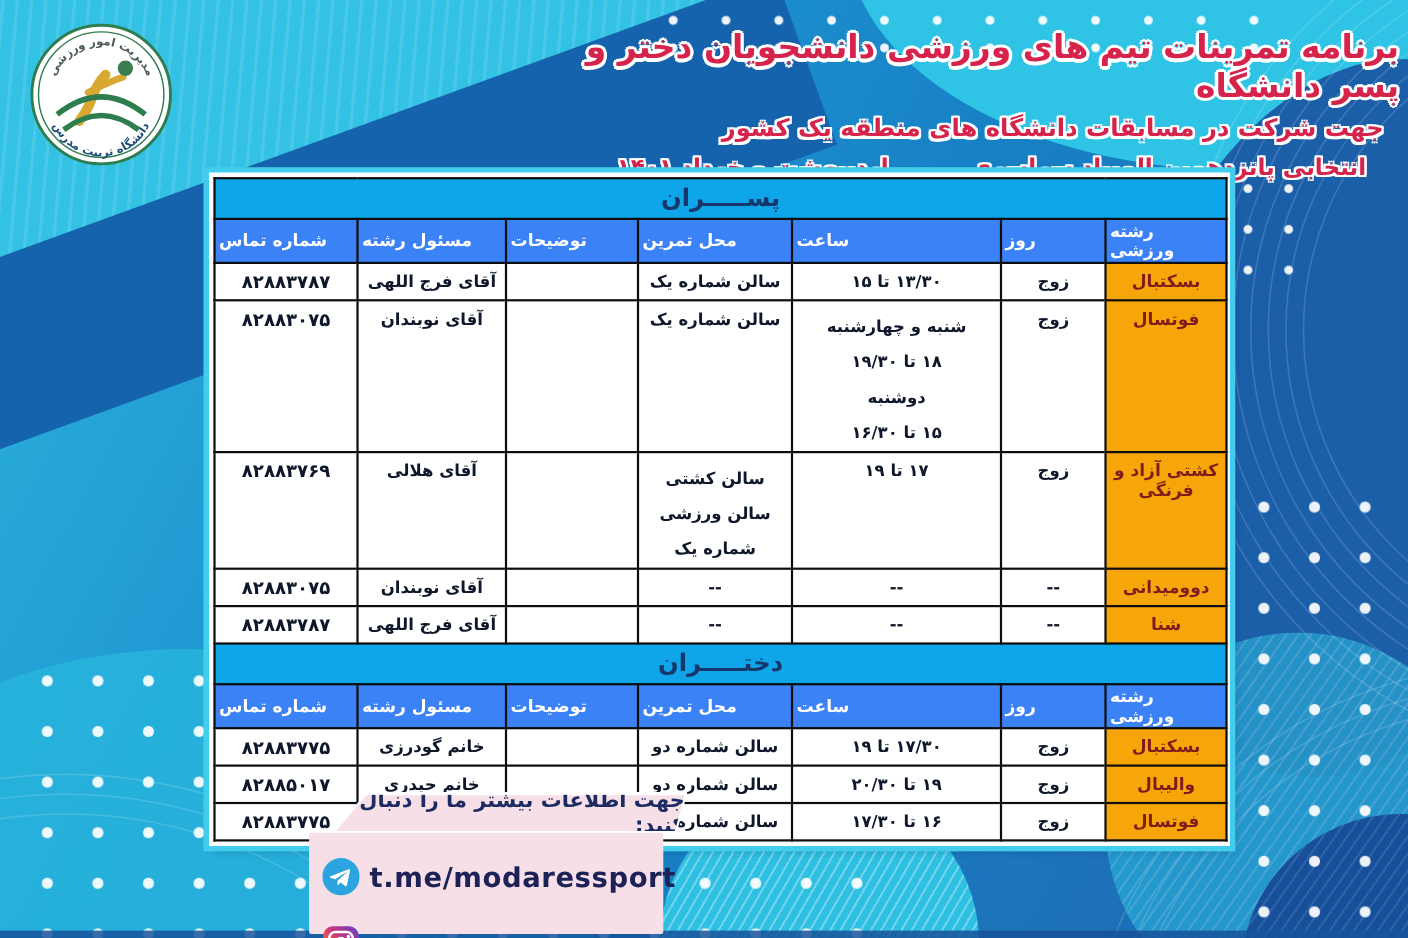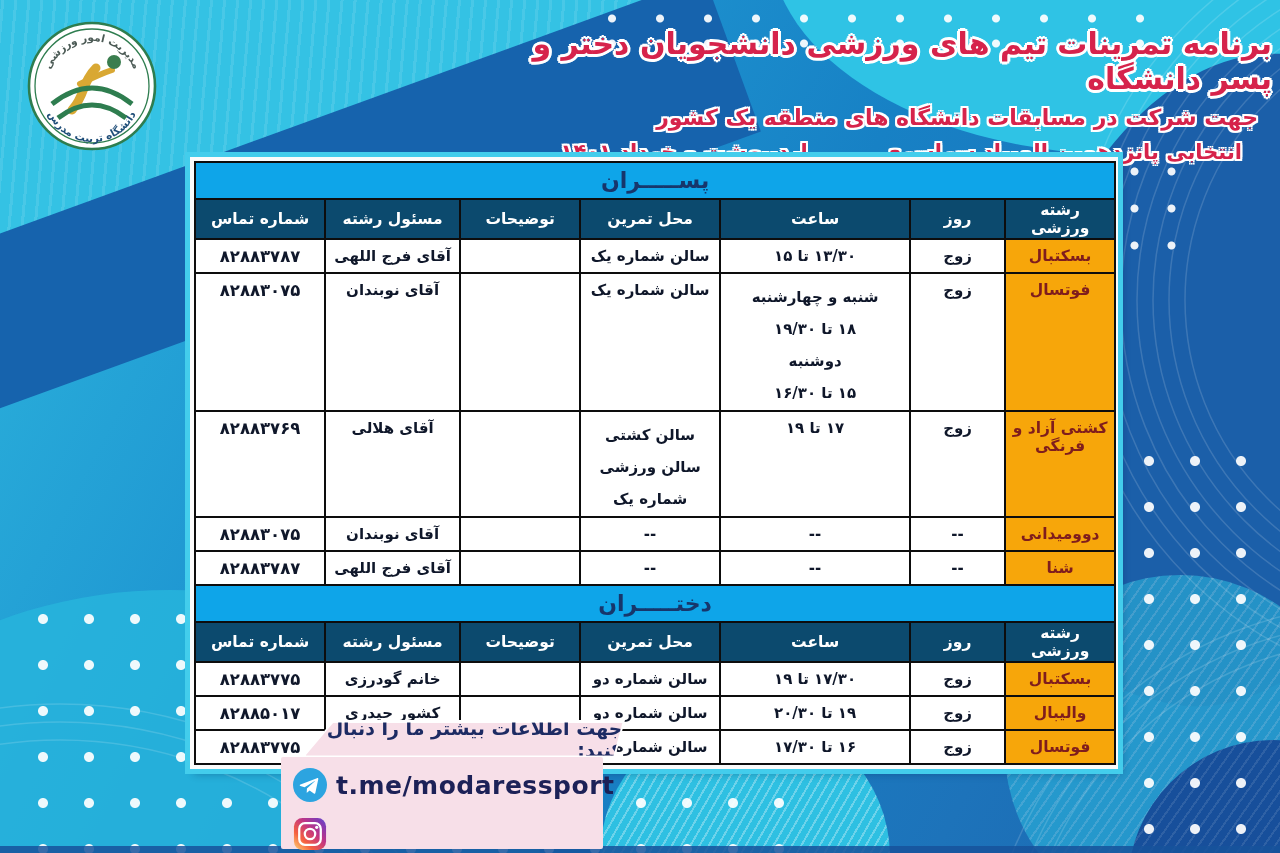--- a/index.html
+++ b/index.html
@@ -44,36 +44,36 @@
        text-shadow:2px 0 0 #fff,-2px 0 0 #fff,0 2px 0 #fff,0 -2px 0 #fff,2px 2px 0 #fff,-2px -2px 0 #fff,2px -2px 0 #fff,-2px 2px 0 #fff;}
   .ol3{font-size:21px;margin:10px 30px 0 0;display:flex;gap:74px;justify-content:flex-start;
        text-shadow:2px 0 0 #fff,-2px 0 0 #fff,0 2px 0 #fff,0 -2px 0 #fff,2px 2px 0 #fff,-2px -2px 0 #fff,2px -2px 0 #fff,-2px 2px 0 #fff;}
 
   
   .table-wrap{left:190px;top:157px;width:920px;background:#fff;border:4px solid #fbfbfb;
       box-shadow:0 0 0 5px #43cdec,4px 5px 8px rgba(0,20,60,.3);}
   table.sched{width:100%;border-collapse:collapse;direction:rtl;table-layout:fixed;}
   table.sched td,table.sched th{border:2px solid #0d0d0d;padding:1px 3px;}
   tr.band td{background:#0ea5e9;color:#17366b;font-size:22px;font-weight:bold;text-align:center;height:33px;}
-  table.sched th{background:#0c4a6e;color:#fff;font-size:15.5px;font-weight:bold;height:27px;text-align:center;}
+  table.sched th{background:#3b82f6;color:#fff;font-size:15.5px;font-weight:bold;height:27px;text-align:left;}
   td.sport{background:#f7a60a;color:#7f1d1d;font-weight:bold;font-size:15.5px;text-align:center;}
   td.cell{background:#fff;color:#0f172a;font-weight:bold;font-size:15px;text-align:center;height:30px;}
   td.phone{font-size:16.5px;letter-spacing:1px;}
   tr.tall td{vertical-align:top;padding-top:7px;}
   .mline{line-height:32px;}
 
   
   .follow-outer{left:303px;top:720px;width:322px;height:38px;background:#fff;
       clip-path:polygon(30px 0,100% 0,calc(100% - 10px) 100%,0 100%);}
   .follow-inner{position:absolute;inset:2.5px;background:#f7dfe8;
       clip-path:polygon(28px 0,100% 0,calc(100% - 9px) 100%,0 100%);
       display:flex;align-items:center;justify-content:center;direction:rtl;
       color:#1d2b63;font-size:19px;font-weight:bold;}
   .social-box{left:281px;top:757px;width:322px;height:92px;background:#f7dfe8;border-radius:2px;}
-  .social-row{display:flex;align-items:center;gap:9px;padding:0 12px;height:42px;margin-top:7px;}
+  .social-row{display:flex;align-items:center;gap:9px;padding:0 12px;height:42px;margin-top:19px;}
   .social-row .handle{color:#1c2157;font-size:25px;font-weight:bold;letter-spacing:.5px;}
   .icon34{width:34px;height:34px;flex:0 0 34px;}
 </style>
 </head>
 <body>
 
 <div class="page">
 
   <div class="abs noevt bg-base"></div>
   <div class="abs noevt bg-band-navy"></div>
@@ -235,21 +235,21 @@
             <td class="cell"></td>
             <td class="cell">خانم گودرزی</td>
             <td class="cell phone">۸۲۸۸۳۷۷۵</td>
           </tr>
           <tr>
             <td class="sport">والیبال</td>
             <td class="cell">زوج</td>
             <td class="cell">۱۹ تا ۲۰/۳۰</td>
             <td class="cell">سالن شماره دو</td>
             <td class="cell"></td>
-            <td class="cell">کشور حیدری</td>
+            <td class="cell">خانم حیدری</td>
             <td class="cell phone">۸۲۸۸۵۰۱۷</td>
           </tr>
           <tr>
             <td class="sport">فوتسال</td>
             <td class="cell">زوج</td>
             <td class="cell">۱۶ تا ۱۷/۳۰</td>
             <td class="cell">سالن شماره دو</td>
             <td class="cell"></td>
             <td class="cell">خانم گودرزی</td>
             <td class="cell phone">۸۲۸۸۳۷۷۵</td>

